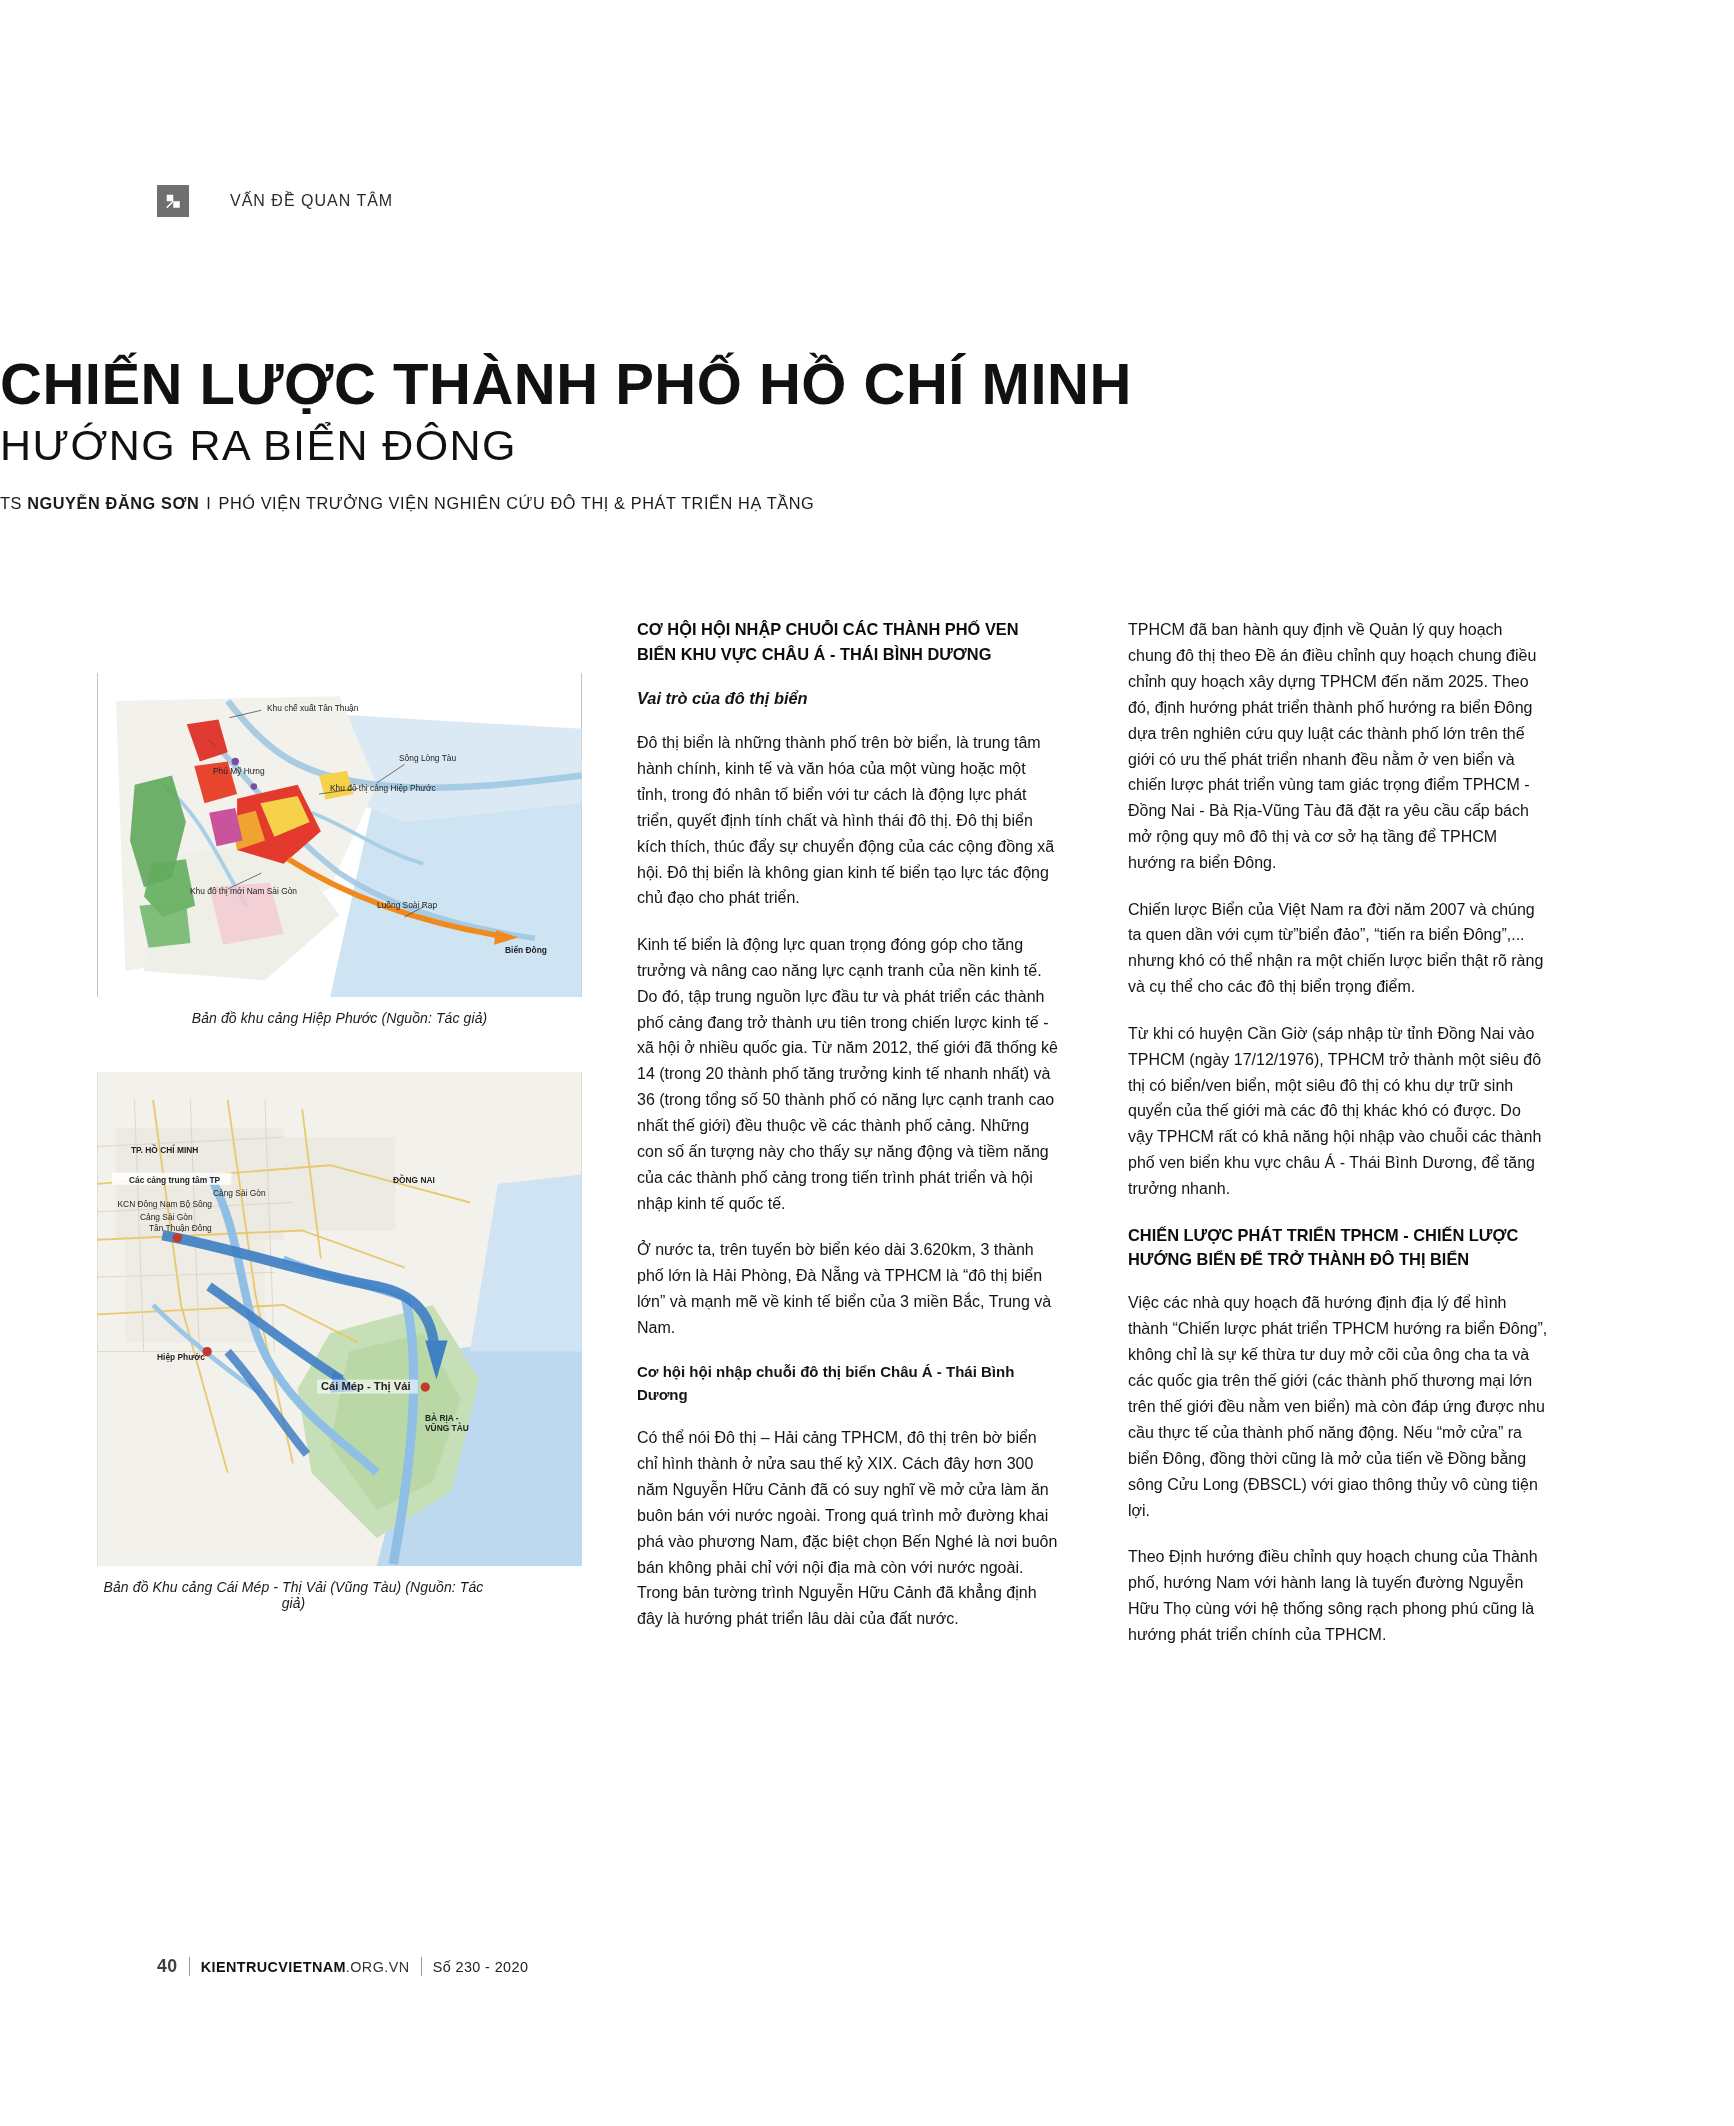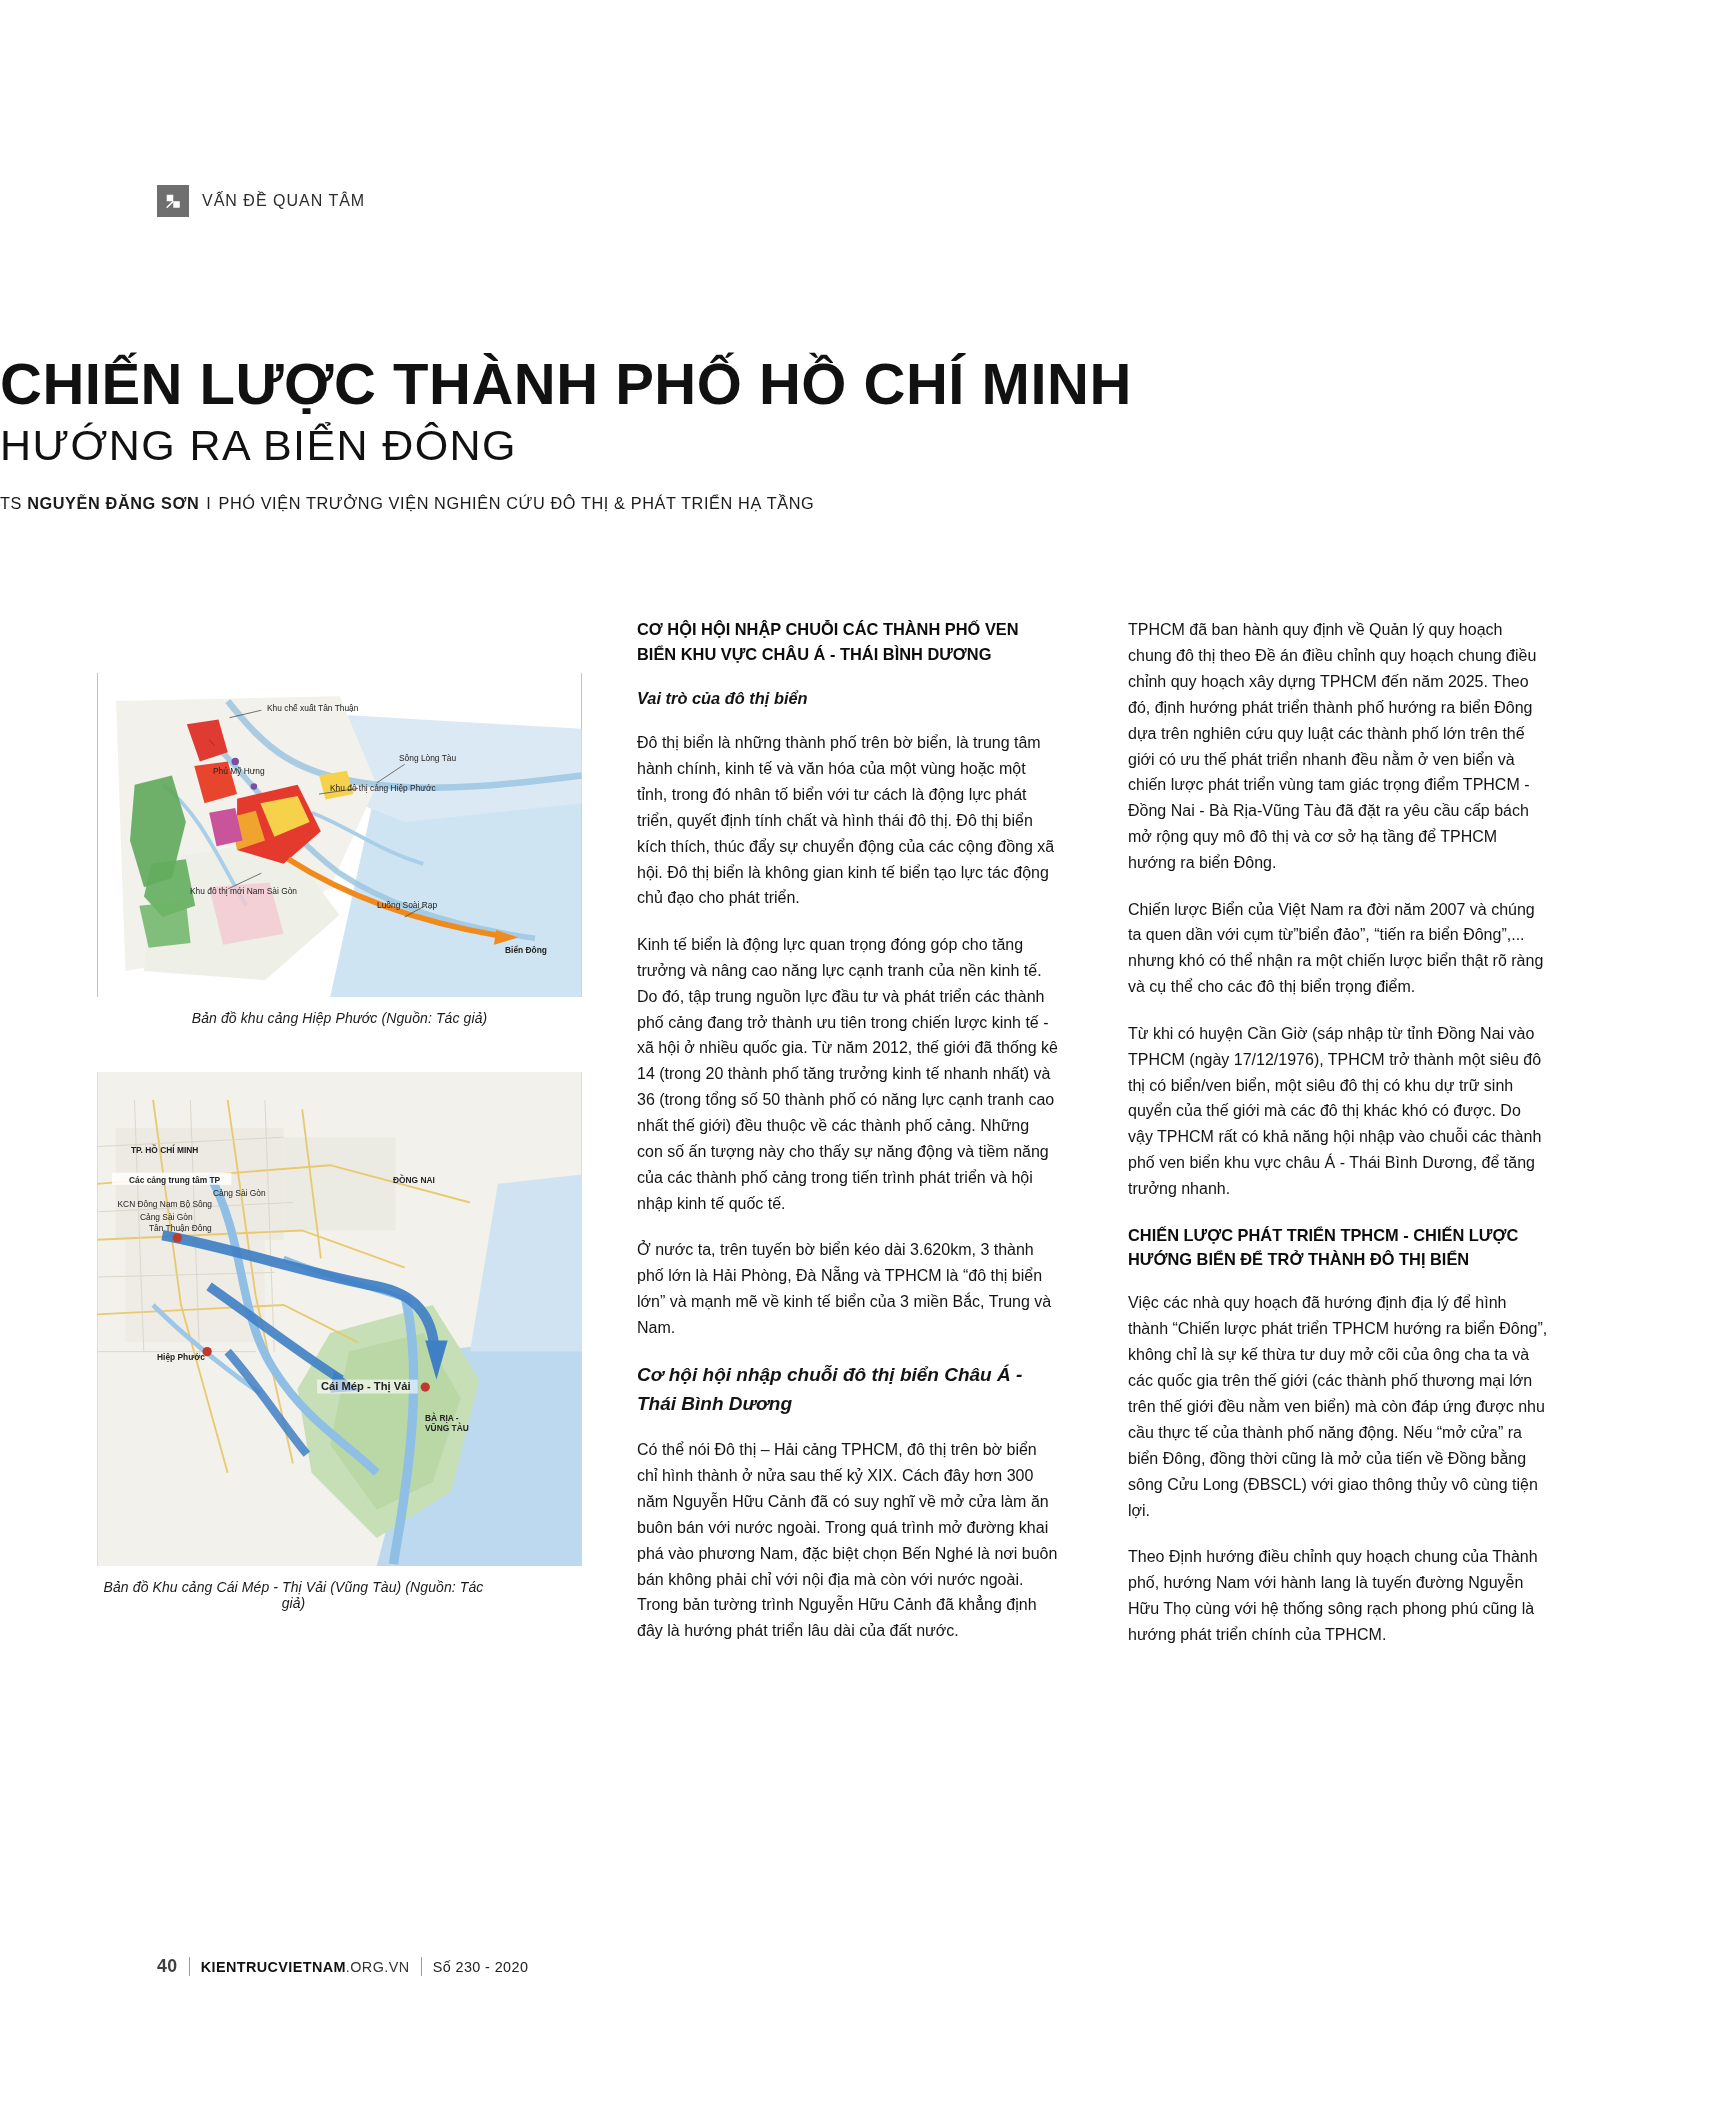--- a/index.html
+++ b/index.html
@@ -32,20 +32,21 @@
     display: flex;
     align-items: center;
     justify-content: center;
   }
   .header-logo svg { display: block; }
   .header-label {
     font-size: 16px;
     letter-spacing: 1px;
     color: #2b2b2b;
     font-weight: 400;
+    margin-left: 28px;
   }
 
   
   .title-block {
     position: absolute;
     left: 0;
     right: 0;
     top: 354px;
     text-align: left;
   }
@@ -103,22 +104,21 @@
     color: #0d0d0d;
   }
   .sub-head {
     font-weight: 700;
     font-style: italic;
     font-size: 16.4px;
     margin: 0 0 18.6px 0;
   }
   .sub-head-2 {
     font-weight: 700;
-    font-style: italic;
-    font-size: 19px;
+    font-size: 15px;
     margin: 0 0 18.6px 0;
     line-height: 1.5;
   }
 
   
   .figure {
     position: absolute;
   }
   .fig1 { left: 97px; top: 673px; width: 485px; }
   .fig2 { left: 97px; top: 1072px; width: 393px; }

